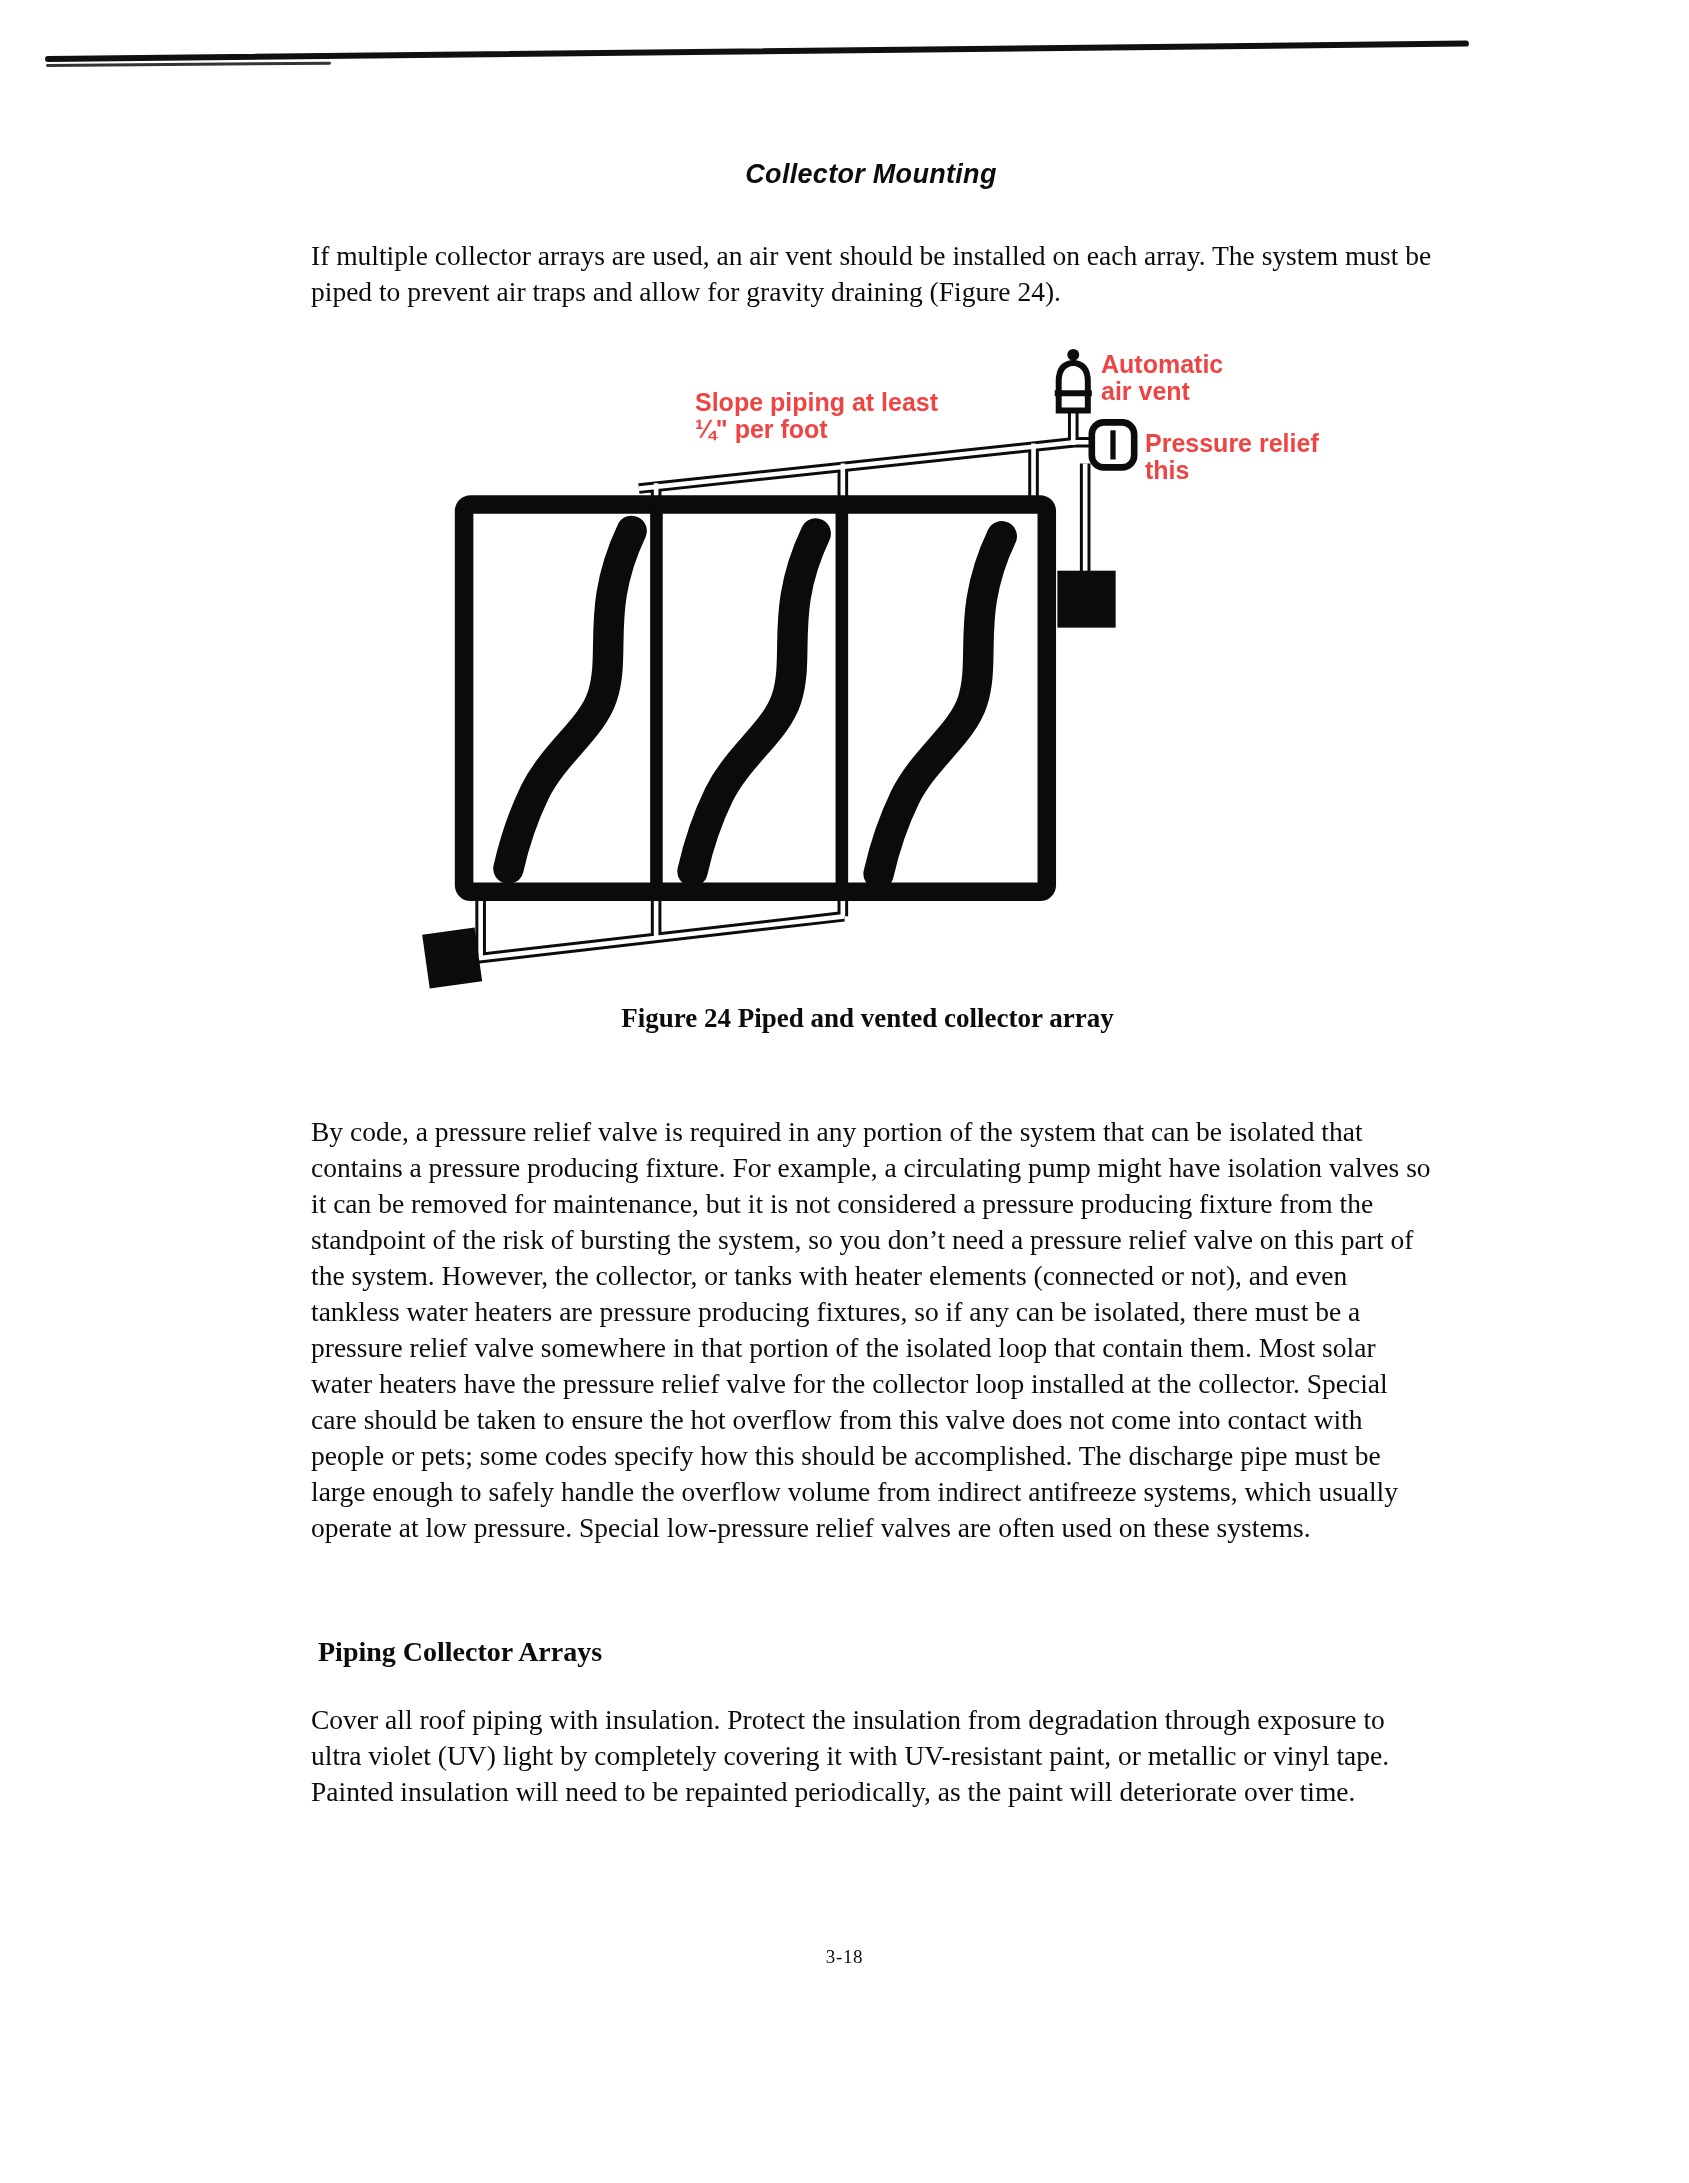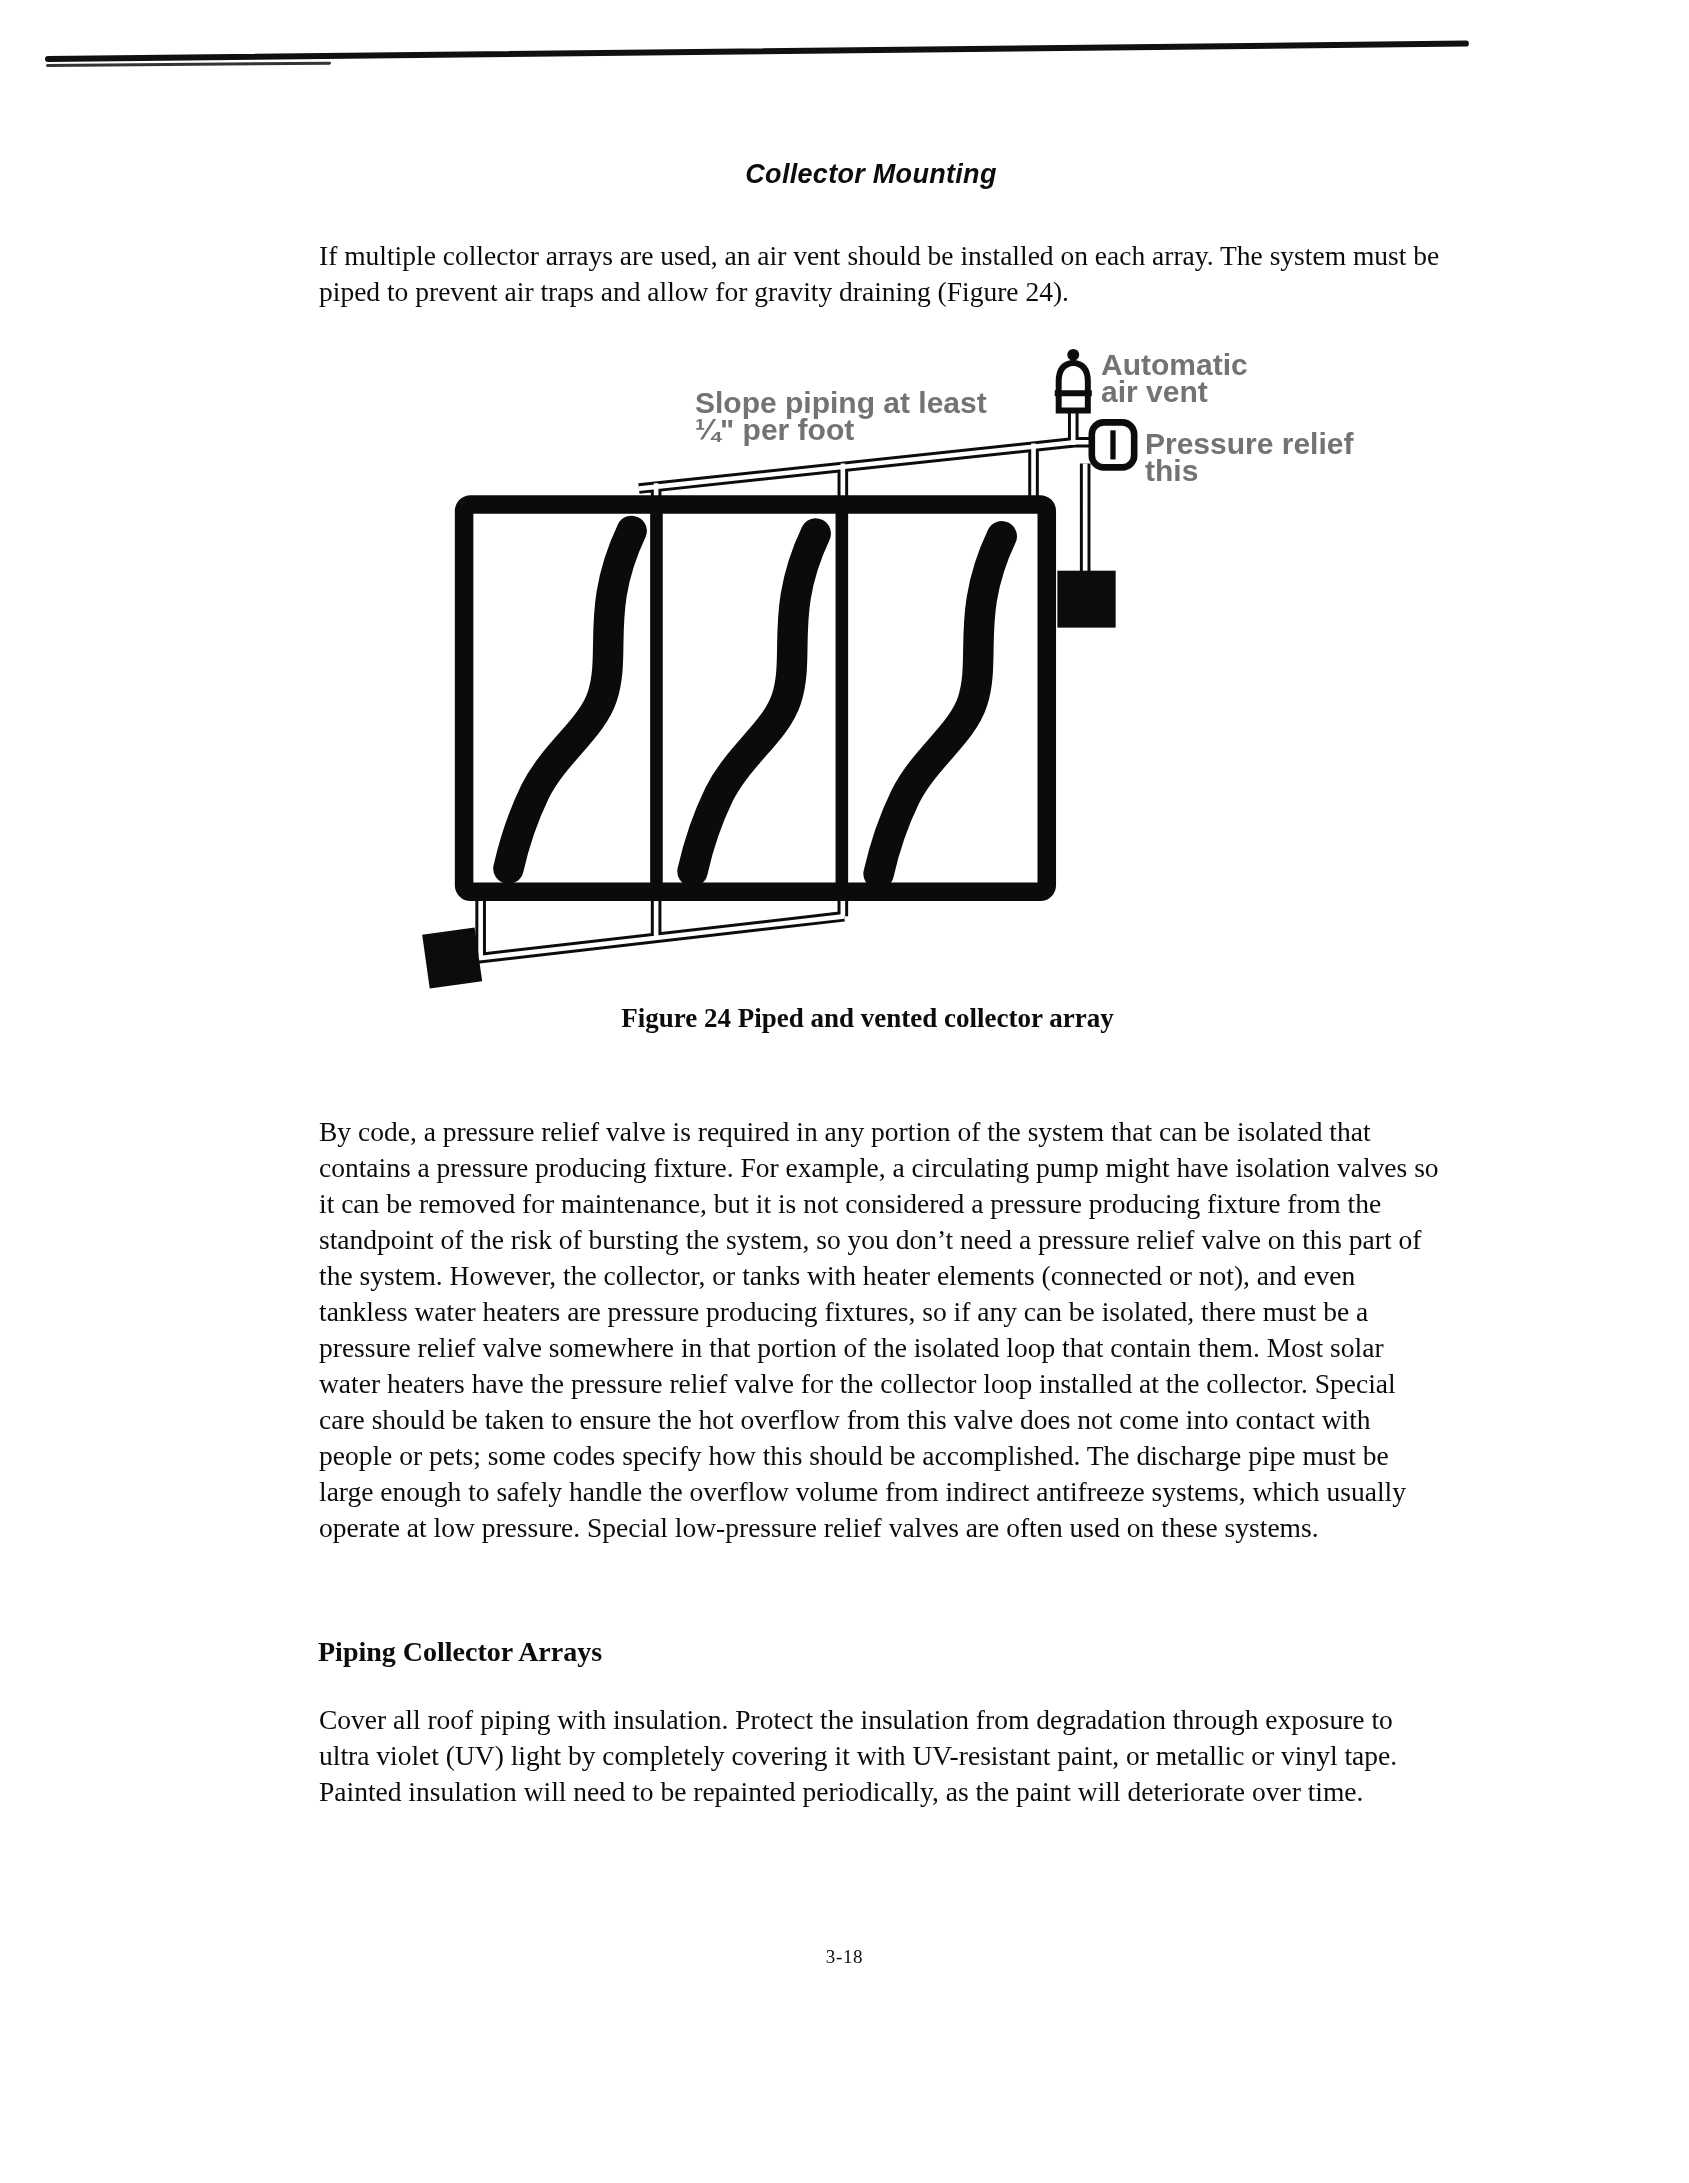--- a/index.html
+++ b/index.html
@@ -16,30 +16,30 @@
     position:absolute;left:46px;top:64px;width:285px;height:3.3px;background:#101010;
     transform:rotate(-0.45deg);transform-origin:left center;opacity:.85;border-radius:2px;
   }
   .page-title{
     position:absolute;top:159px;left:50%;transform:translateX(calc(-50% + 26.5px));
     font-family:"Liberation Sans",sans-serif;font-weight:bold;font-style:italic;
     font-size:27px;letter-spacing:0.3px;white-space:nowrap;
   }
   .para{
     position:absolute;left:311px;width:1123px;
-    font-size:27.5px;line-height:36px;text-align:left;margin-left:8px;
+    font-size:27.5px;line-height:36px;text-align:left;
   }
   #para-intro{top:238px;}
   #para-body{top:1114px;}
   #para-piping{top:1702px;}
   .figure-area{position:absolute;left:371px;top:331px;width:994px;height:682px;}
   .figure-area svg{position:absolute;left:0;top:0;}
   .fig-label{
     position:absolute;font-family:"Liberation Sans",sans-serif;font-weight:bold;
-    font-size:30px;line-height:27px;color:#737373;white-space:nowrap;
+    font-size:25px;line-height:27px;color:#ef4444;white-space:nowrap;
   }
   .lbl-slope{left:284px;top:58px;margin-left:40px;}
   .lbl-vent{left:730px;top:20px;}
   .lbl-valve{left:774px;top:99px;}
   .fig-caption{
     position:absolute;top:1003px;left:50%;transform:translateX(calc(-50% + 23px));
     font-size:27px;font-weight:bold;white-space:nowrap;
   }
   .section-heading{
     position:absolute;left:318px;top:1636px;font-size:28px;font-weight:bold;white-space:nowrap;

